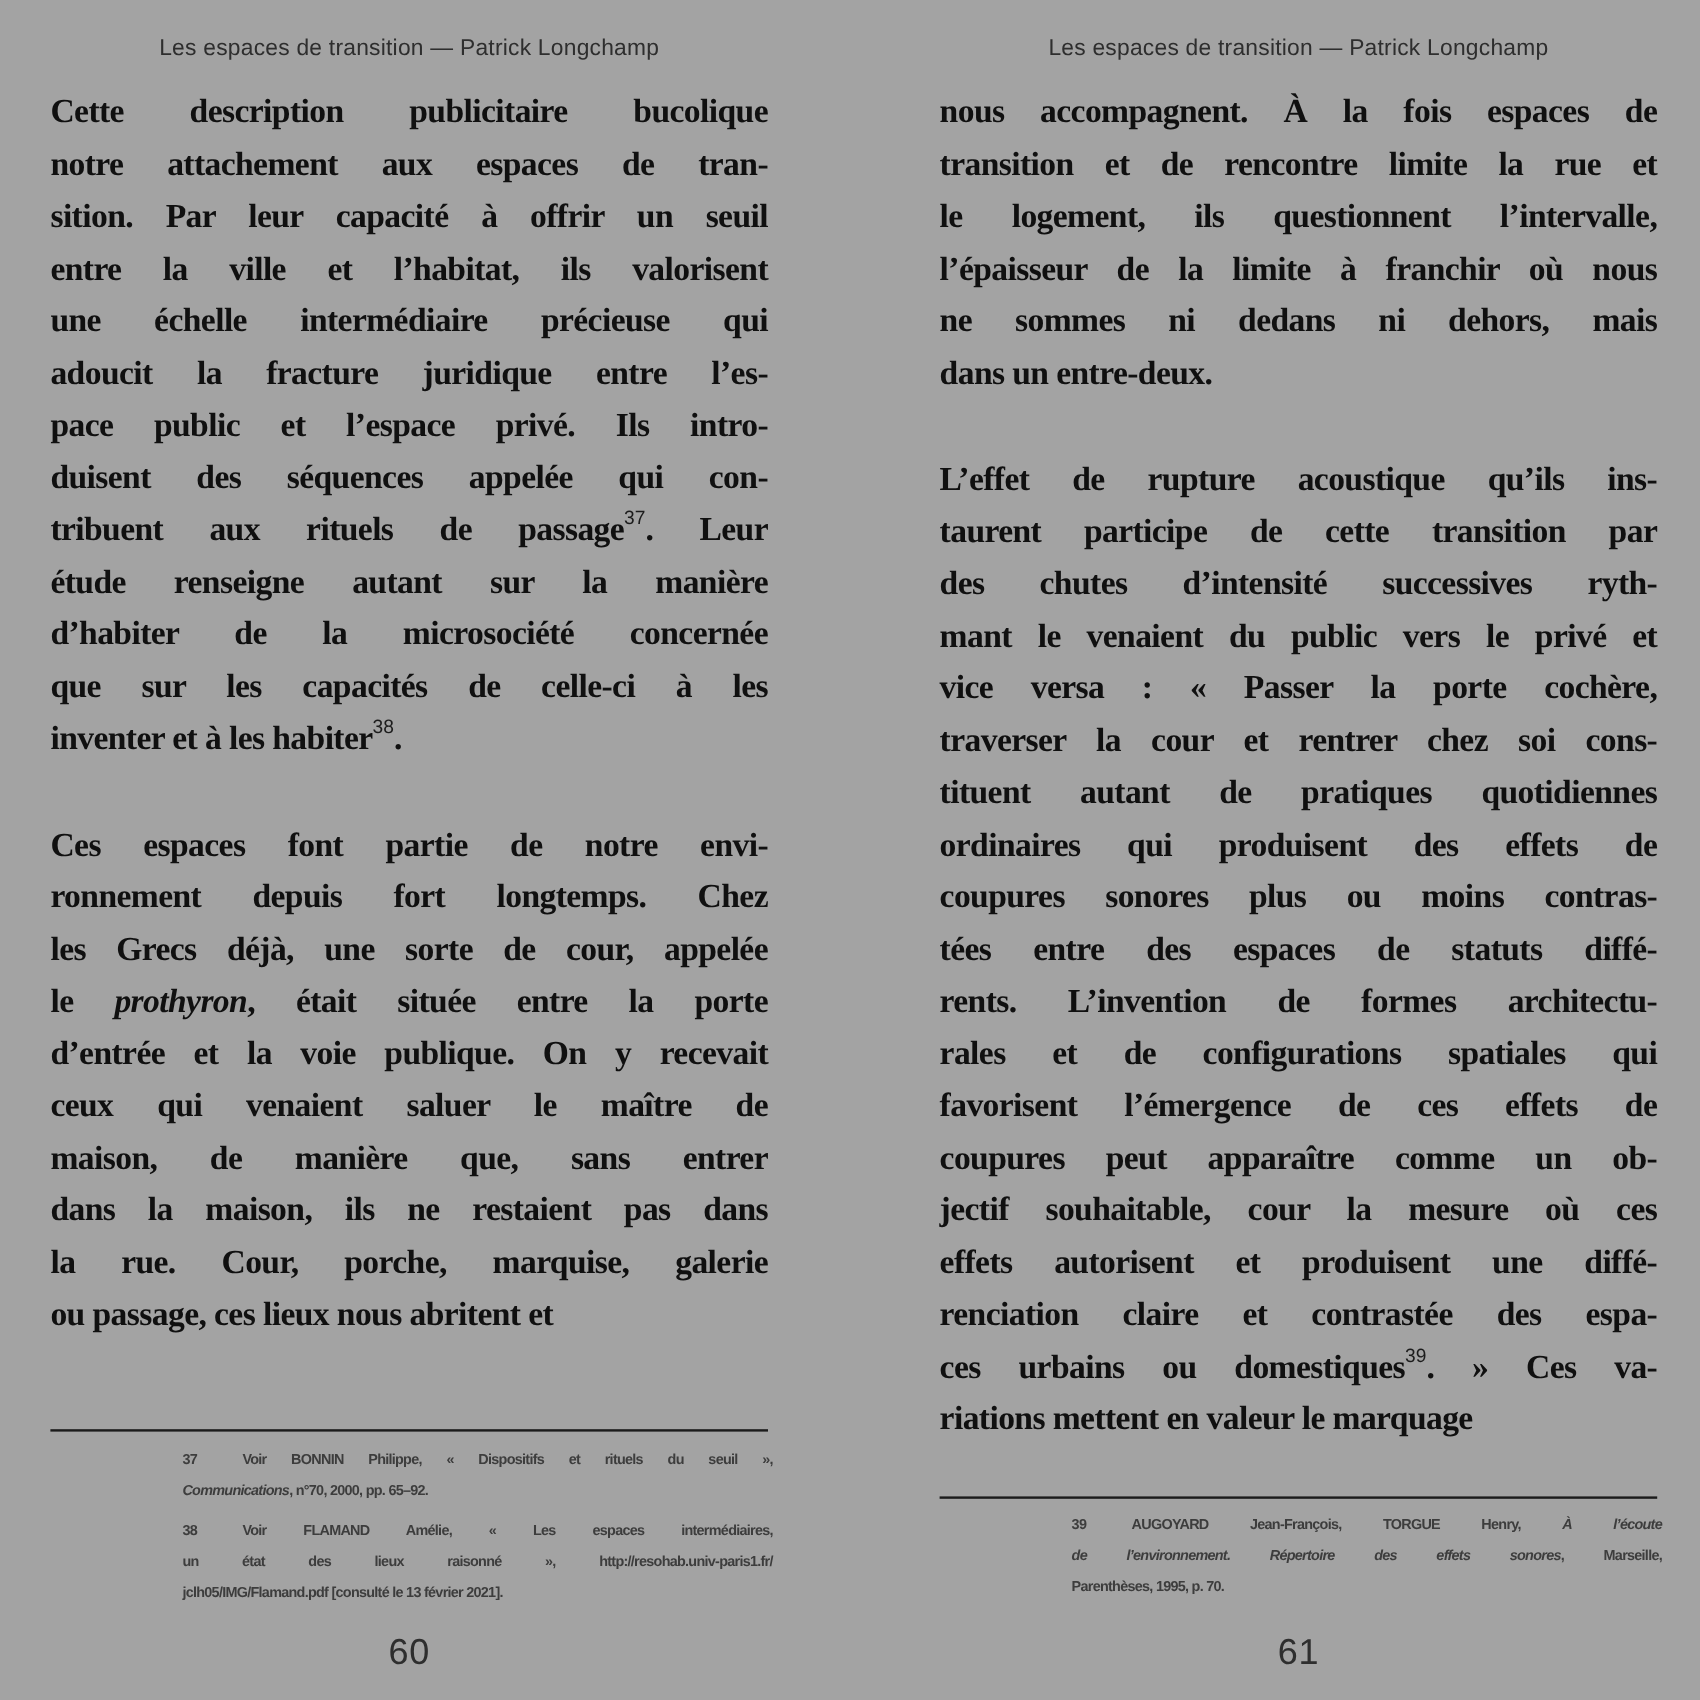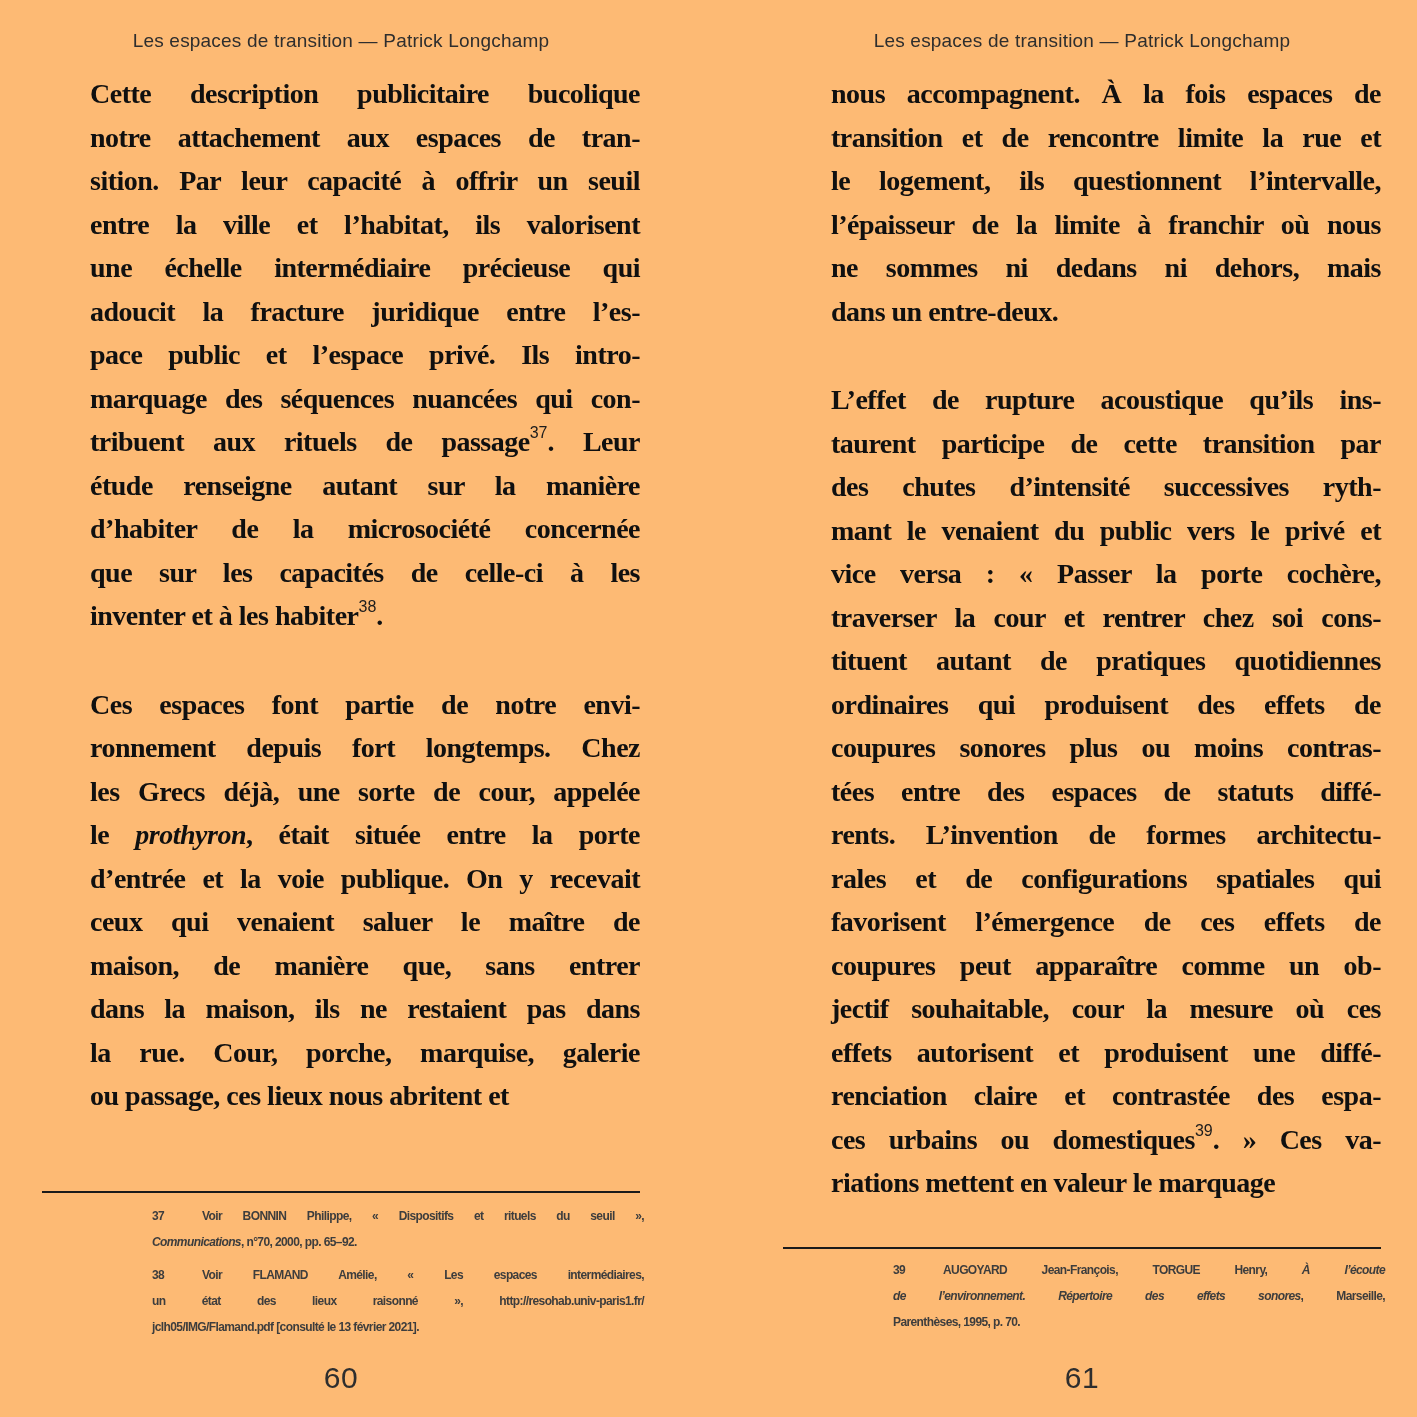--- a/index.html
+++ b/index.html
@@ -1,29 +1,29 @@
 <!DOCTYPE html>
 <html><head>
 <meta charset="utf-8">
 <style>
   html,body{margin:0;padding:0;background:#e9e9e9;}
-  .spread{position:relative;width:1417px;height:1417px;background:#fdba74;overflow:hidden;
+  .spread{position:relative;width:1417px;height:1417px;background:#a3a3a3;overflow:hidden;
           font-family:"Liberation Sans",sans-serif;}
   .page{position:absolute;top:0;height:100%;}
   .page-left{left:0;width:708px;--colx:42px;--ruley:1191px;--fny:1203px;}
   .page-right{left:708px;width:709px;--colx:75px;--ruley:1247px;--fny:1257px;}
 
   .running-header{position:absolute;top:30px;left:var(--colx);width:598px;
     text-align:center;font-size:19px;letter-spacing:.2px;color:#2e2e2e;}
 
   .body-col{position:absolute;top:72px;left:var(--colx);width:598px;}
   .para{margin:0 0 45px 0;}
   .line{font-family:"Liberation Serif",serif;font-weight:700;font-size:28px;
     line-height:43.5px;letter-spacing:-0.5px;color:#101010;
-    text-align:justify;text-align-last:justify;margin-left:48px;}
+    text-align:justify;text-align-last:justify;}
   .line.last{text-align-last:left;}
   .line em{font-style:italic;}
   .line sup{font-family:"Liberation Sans",sans-serif;font-weight:400;font-size:16px;
     letter-spacing:0;line-height:0;vertical-align:baseline;position:relative;top:-13px;color:#1c1c1c;}
 
   .fn-rule{position:absolute;top:var(--ruley);left:var(--colx);width:598px;height:1.5px;background:#1b1b1b;}
 
   .footnotes{position:absolute;top:var(--fny);left:calc(var(--colx) + 110px);width:492px;}
   .footnote{margin:0 0 7px 0;font-size:12px;line-height:26px;letter-spacing:-0.6px;color:#3d3d3d;font-weight:bold;}
   .fn-line{text-align:justify;text-align-last:justify;}
@@ -43,21 +43,21 @@
     <header class="running-header">Les espaces de transition — Patrick Longchamp</header>
     <div class="body-col">
       <div class="para">
           <div class="line">Cette description publicitaire bucolique</div>
           <div class="line">notre attachement aux espaces de tran-</div>
           <div class="line">sition. Par leur capacité à offrir un seuil</div>
           <div class="line">entre la ville et l’habitat, ils valorisent</div>
           <div class="line">une échelle intermédiaire précieuse qui</div>
           <div class="line">adoucit la fracture juridique entre l’es-</div>
           <div class="line">pace public et l’espace privé. Ils intro-</div>
-          <div class="line">marquage des séquences nuancées qui con-</div>
+          <div class="line">duisent des séquences appelée qui con-</div>
           <div class="line">tribuent aux rituels de passage<sup>37</sup>. Leur</div>
           <div class="line">étude renseigne autant sur la manière</div>
           <div class="line">d’habiter de la microsociété concernée</div>
           <div class="line">que sur les capacités de celle-ci à les</div>
           <div class="line last">inventer et à les habiter<sup>38</sup>.</div>
         </div>
       <div class="para">
           <div class="line">Ces espaces font partie de notre envi-</div>
           <div class="line">ronnement depuis fort longtemps. Chez</div>
           <div class="line">les Grecs déjà, une sorte de cour, appelée</div>

